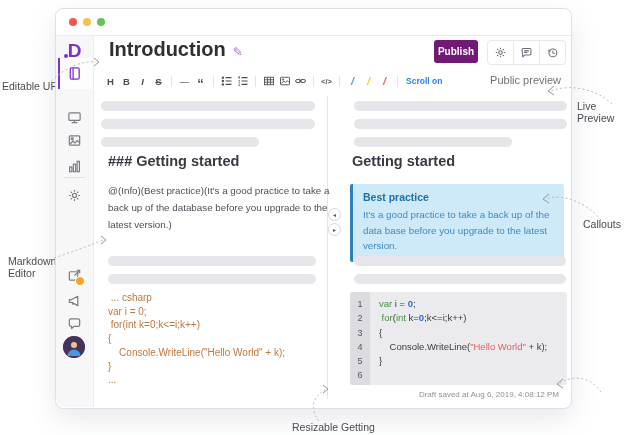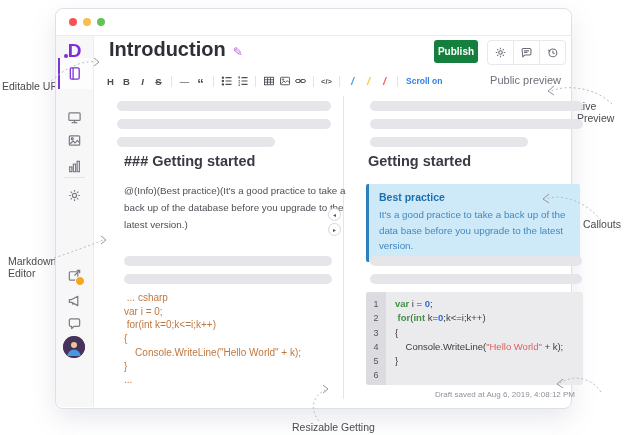--- a/index.html
+++ b/index.html
@@ -48,21 +48,21 @@
         background:#46335b;overflow:hidden;}
 
   
   .main{position:absolute;left:38px;top:27px;width:477px;height:371px;}
   .doc-title{position:absolute;left:15px;top:2px;font-size:20px;font-weight:700;color:#2f2f36;}
   .pencil{color:#b765e0;font-size:12px;margin-left:7px;font-weight:400;}
   .url-row{position:absolute;left:15px;top:27px;font-size:8.8px;color:#5a5a63;display:flex;align-items:center;gap:5px;}
   .pencil-sm{color:#b765e0;font-size:9px;}
   .draft-badge{background:#4b9be0;color:#fff;font-size:6.5px;font-weight:700;
         padding:1.5px 5px;border-radius:2px;letter-spacing:.2px;}
-  .publish-btn{position:absolute;left:340px;top:4px;width:44px;height:23px;background:#15803d;
+  .publish-btn{position:absolute;left:340px;top:4px;width:44px;height:23px;background:#701a75;
         color:#fff;font-size:10px;font-weight:700;border:none;border-radius:3px;
         display:flex;align-items:center;justify-content:center;font-family:inherit;}
   .hdr-group{position:absolute;left:393px;top:4px;height:23px;border:1px solid #e7e7ec;
         border-radius:4px;display:flex;}
   .hdr-cell{width:25px;display:flex;align-items:center;justify-content:center;color:#6c6c76;}
   .hdr-cell + .hdr-cell{border-left:1px solid #e7e7ec;}
 
   
   .toolbar{position:absolute;left:10px;top:37px;height:16px;display:flex;align-items:center;gap:3px;color:#4d4d56;}
   .tb{min-width:13px;height:14px;display:flex;align-items:center;justify-content:center;font-size:9.5px;}
@@ -72,40 +72,40 @@
   .tb-s{text-decoration:line-through;font-weight:600;}
   .tb-q{font-size:13px;font-weight:800;line-height:6px;padding-top:6px;}
   .tb-code{font-size:7.5px;font-weight:700;}
   .tb-sep{width:1px;height:11px;background:#e3e3e8;margin:0 3px;}
   .pen{font-size:11px;font-weight:800;font-style:italic;}
   .pen-0{color:#4aa3f0;} .pen-1{color:#f7c948;} .pen-2{color:#ee6352;}
   .scroll-on{color:#2f80ed;font-size:8.5px;font-weight:700;margin-left:2px;}
   .public-preview{position:absolute;right:10px;top:38px;font-size:11px;color:#6f6f78;}
 
   
-  .panes{position:absolute;left:16px;top:60px;width:477px;height:303px;display:flex;gap:12px;}
+  .panes{position:absolute;left:0;top:60px;width:477px;height:303px;display:flex;gap:12px;}
   .pane-left{position:relative;width:240px;border-right:1px solid #e4e4e9;box-sizing:border-box;}
   .pane-right{position:relative;width:237px;}
   .ph-bar{position:absolute;height:10px;border-radius:5px;background:#e6e6ea;}
   .pane-heading{position:absolute;font-size:14.5px;font-weight:600;color:#3a3a42;}
   .md-paragraph{position:absolute;left:14px;top:86px;width:228px;font-size:9.8px;
         line-height:17px;color:#4e4e57;}
   .md-code{position:absolute;left:14px;top:195px;font-size:10px;line-height:13.7px;
         color:#c0773f;white-space:pre;}
   .callout{position:absolute;left:10px;top:88px;width:191px;background:#cee9f8;
         border-left:3px solid #2e80ba;border-radius:2px;padding:7px 10px 8px 10px;}
   .callout-title{font-size:10.5px;font-weight:700;color:#1d6fad;}
   .callout-body{margin-top:4px;font-size:9.8px;line-height:15.5px;color:#4289bf;}
   .code-block{position:absolute;left:10px;top:196px;width:217px;height:93px;background:#ebebee;
         border-radius:3px;display:flex;overflow:hidden;}
   .code-gutter{width:20px;background:#dcdce0;padding-top:5px;text-align:center;}
   .code-gutter .ln{font-size:9px;line-height:14.3px;color:#55555c;}
   .code-body{padding:5px 0 0 9px;}
   .code-body .cl{font-size:9.5px;line-height:14.3px;white-space:pre;color:#3b3b40;}
-  .sg-p{color:#3b3b40;} .sg-g{color:#3f9142;font-weight:700;text-align:right;}
+  .sg-p{color:#3b3b40;} .sg-g{color:#3f9142;font-weight:400;text-align:right;}
   .sg-b{color:#2d6bd8;font-weight:700;} .sg-r{color:#e05c5c;}
   .autosave{position:absolute;right:12px;top:294px;font-size:8px;color:#90909a;}
 
   
   .split-btn{position:absolute;left:234px;width:11px;height:11px;border-radius:50%;
         background:#fff;border:1px solid #d6d6dc;color:#55555c;font-size:6px;
         display:flex;align-items:center;justify-content:center;z-index:5;}
   #split-left{top:172px;} #split-right{top:187px;}
 </style>
 </head>

